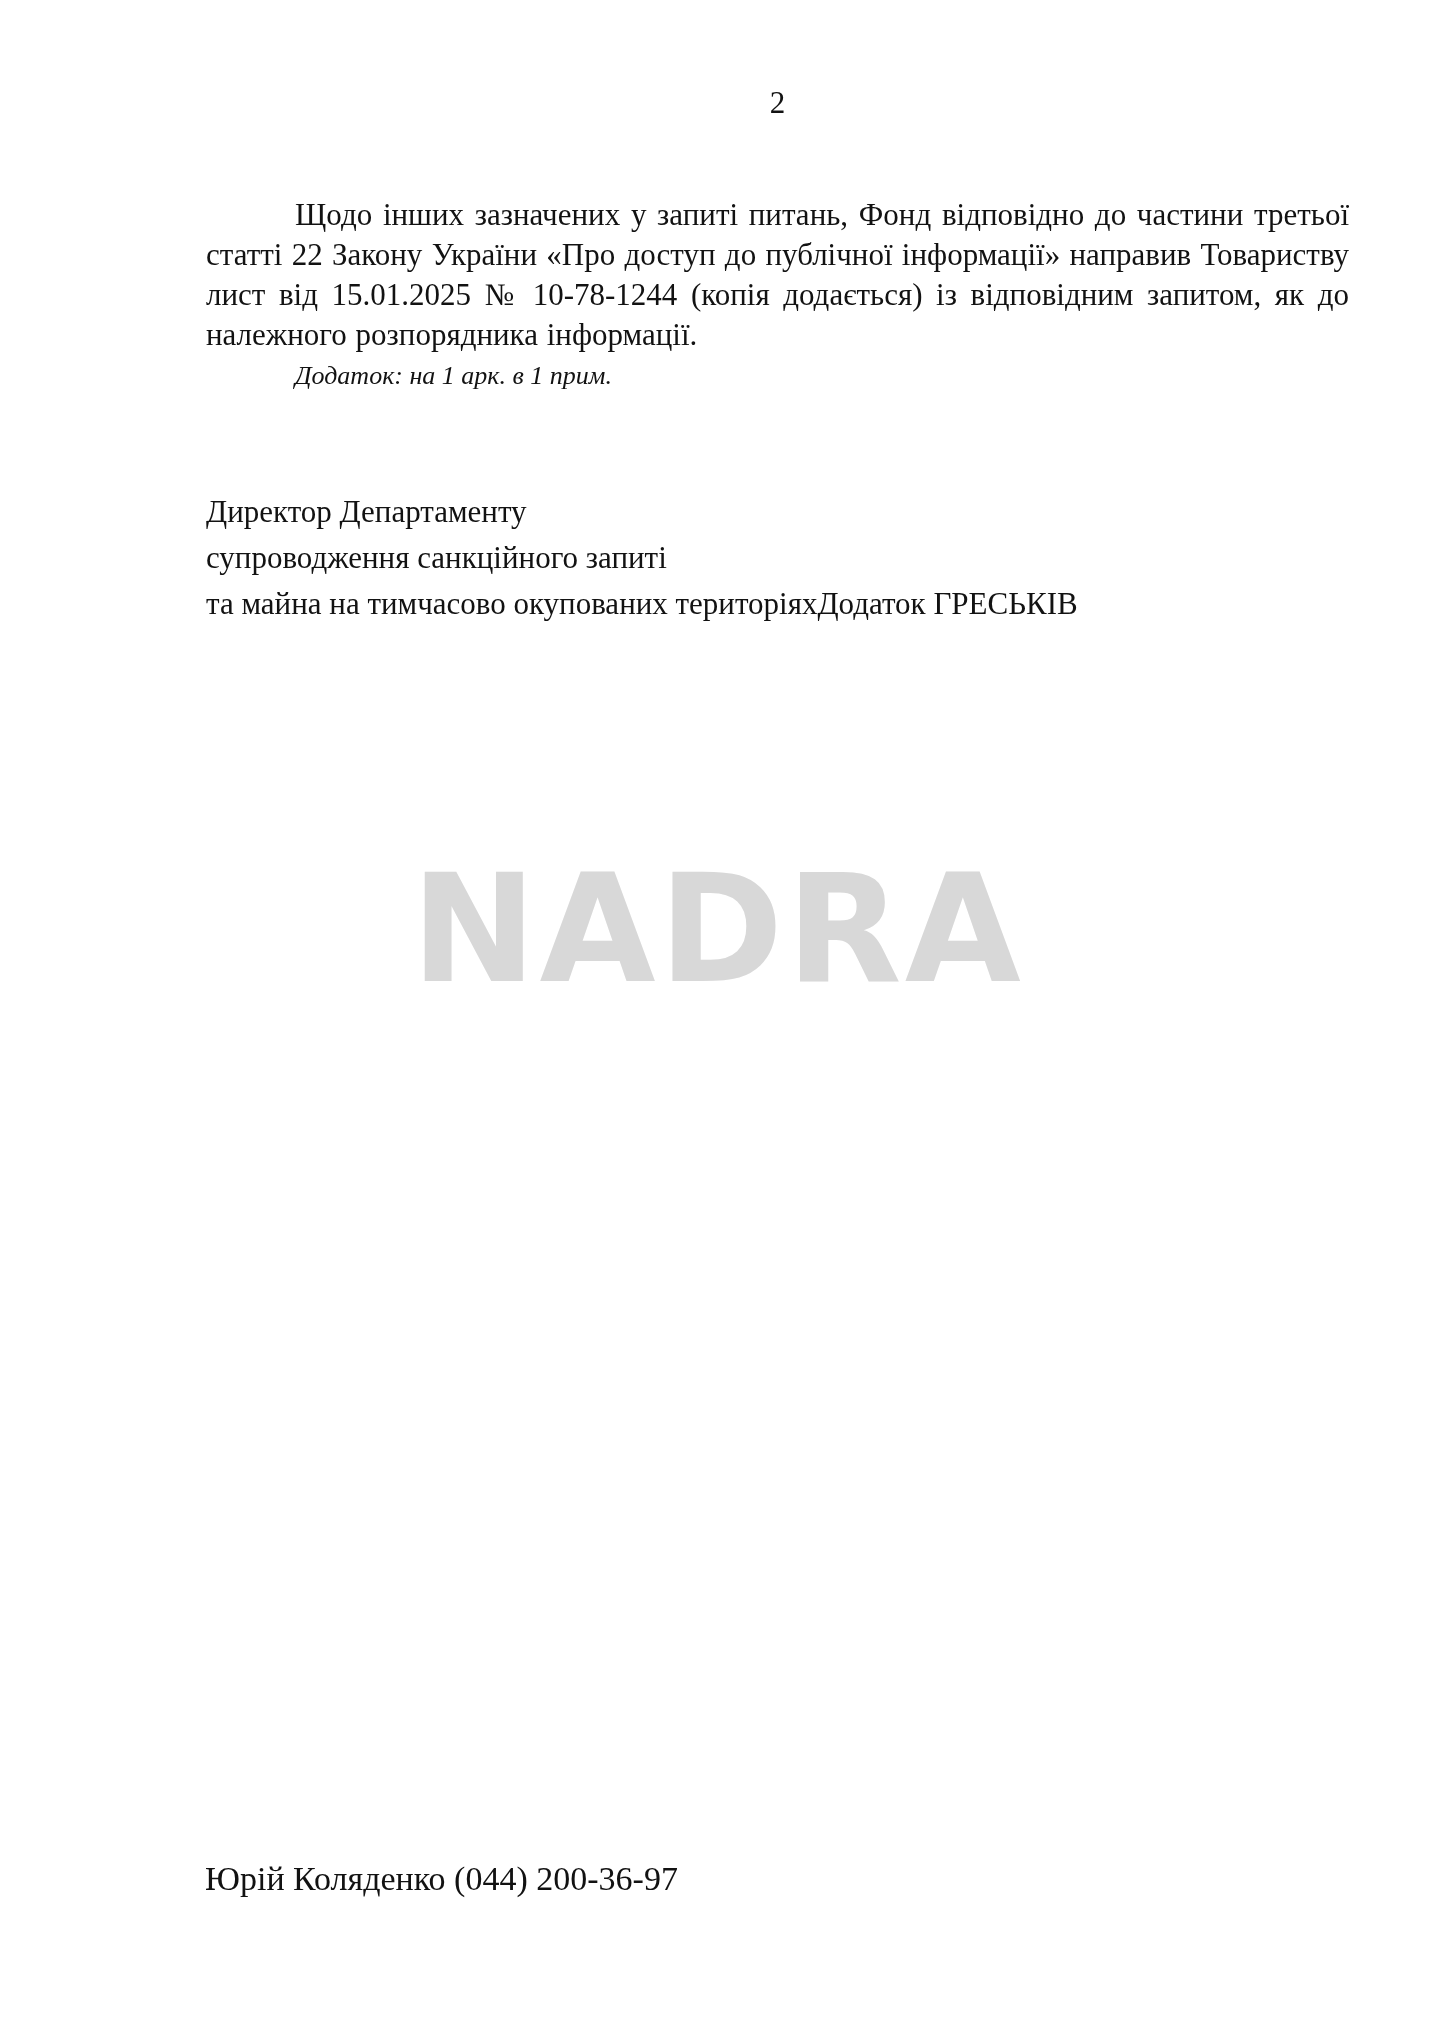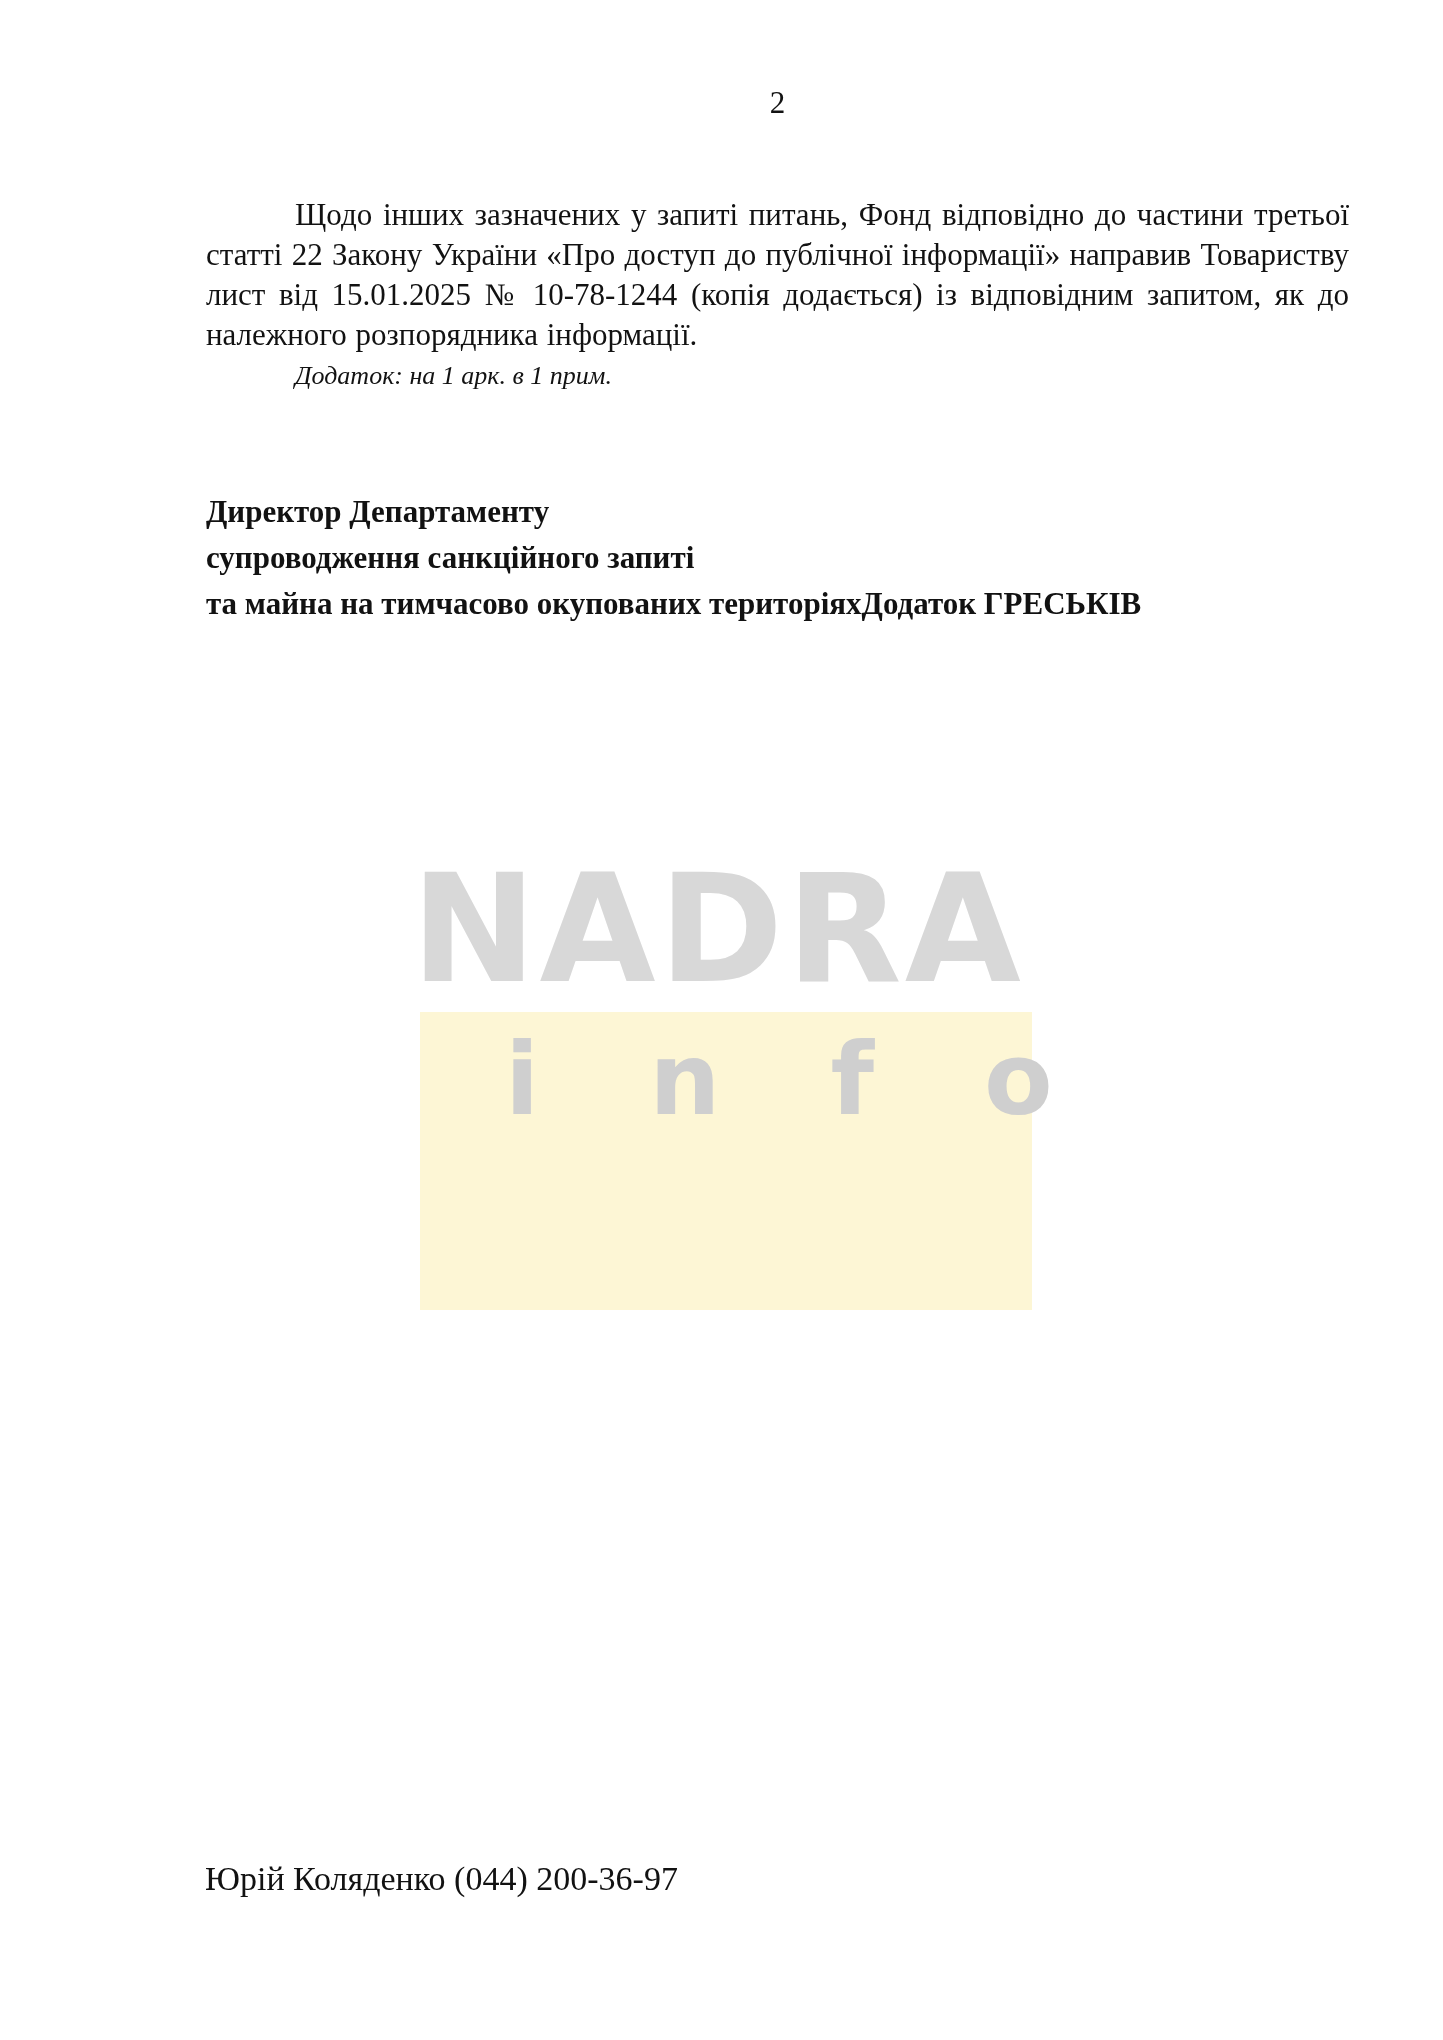--- a/index.html
+++ b/index.html
@@ -34,21 +34,21 @@
     position:absolute;
     top:356px; left:295px;
     font-size:26px;
     line-height:40px;
     font-style:italic;
   }
   .signature {
     position:absolute;
     top:489px; left:206px; width:1143px;
     font-size:31px;
-    font-weight:bold;
+    font-weight:normal;
     line-height:46px;
   }
   .signature .row3 {
     display:flex;
     align-items:baseline;
   }
   .wm-brand {
     position:absolute;
     top:854px; left:411px;
     font-family:"DejaVu Sans", sans-serif;
@@ -98,19 +98,16 @@
     <div>Директор Департаменту</div>
     <div>супроводження санкційного запиті</div>
     <div class="row3">
       <span>та майна на тимчасово окупованих територіях</span>
       <span>Додаток ГРЕСЬКІВ</span>
     </div>
   </div>
 
   <div class="wm-brand">NADRA</div>
 
-  <div class="wm-box">
-    <div class="wm-info">info</div>
-  </div>
 
   <div class="footer">Юрій Коляденко (044) 200-36-97</div>
 
 </div>
 
 </body></html>

